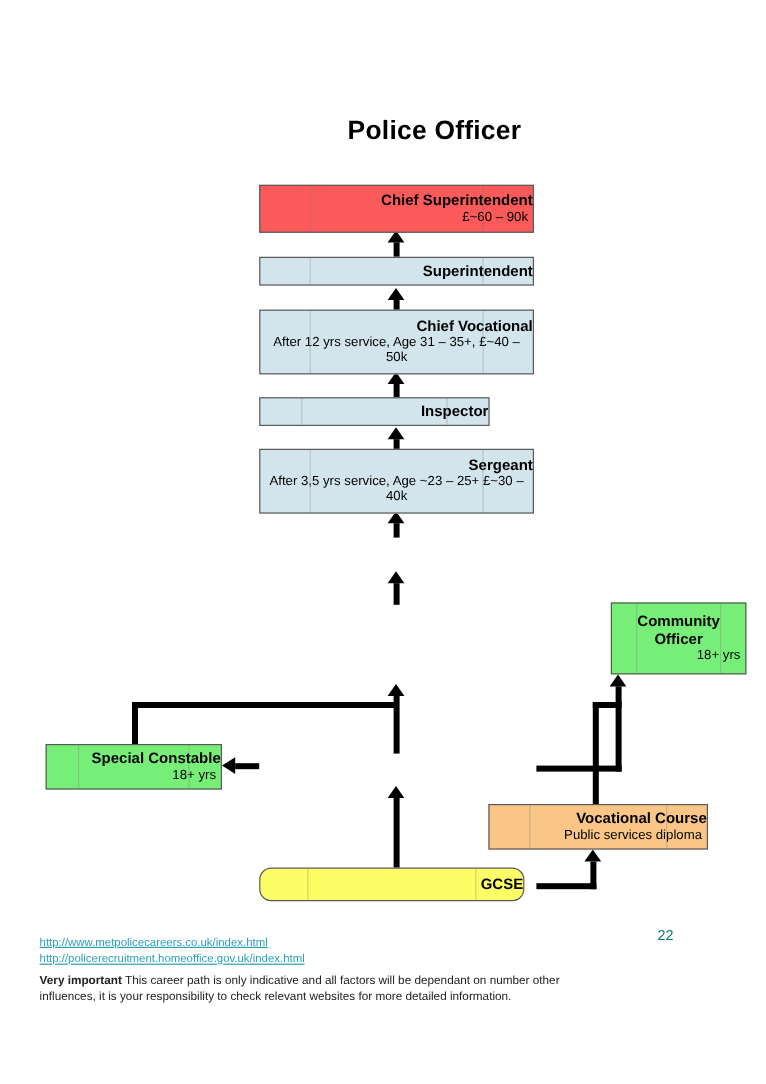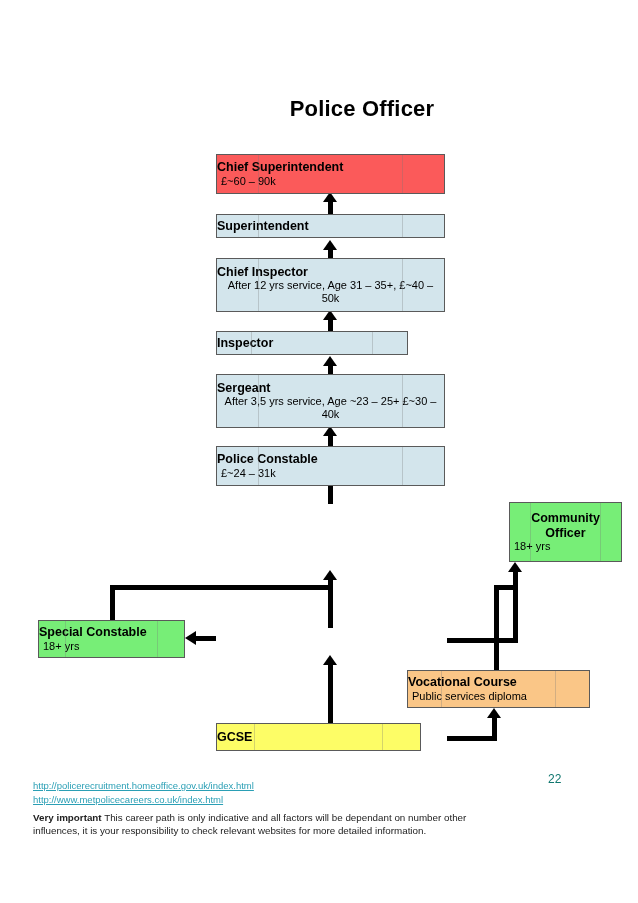--- a/index.html
+++ b/index.html
@@ -31,21 +31,21 @@
     font-weight: bold;
     letter-spacing: 0.2px;
     margin-left: 43px;
   }
   .node {
     position: absolute;
     box-sizing: border-box;
     border: 1px solid #5a5a5a;
     display: flex;
     flex-direction: column;
-    align-items: flex-start;
+    align-items: flex-end;
     justify-content: center;
     text-align: center;
     line-height: 1.18;
     z-index: 4;
   }
   .node .ttl {
     font-size: 12.5px;
     font-weight: bold;
   }
   .node .sub {
@@ -175,60 +175,56 @@
   <div class="node red grid" style="left:216px; top:154px; width:229px; height:40px;">
     <div class="ttl">Chief Superintendent</div>
     <div class="sub">£~60 – 90k</div>
   </div>
 
   <div class="node blue grid" style="left:216px; top:214px; width:229px; height:24px;">
     <div class="ttl">Superintendent</div>
   </div>
 
   <div class="node blue grid" style="left:216px; top:258px; width:229px; height:54px;">
-    <div class="ttl">Chief Inspector</div>
+    <div class="ttl">Chief Vocational</div>
     <div class="sub">After 12 yrs service, Age 31 – 35+, £~40 – 50k</div>
   </div>
 
   <div class="node blue grid" style="left:216px; top:331px; width:192px; height:24px;">
     <div class="ttl">Inspector</div>
   </div>
 
   <div class="node blue grid" style="left:216px; top:374px; width:229px; height:54px;">
     <div class="ttl">Sergeant</div>
     <div class="sub">After 3,5 yrs service, Age ~23 – 25+ £~30 – 40k</div>
   </div>
 
-  <div class="node blue grid" style="left:216px; top:446px; width:229px; height:40px;">
-    <div class="ttl">Police Constable</div>
-    <div class="sub">£~24 – 31k</div>
-  </div>
 
 
   <div class="node green grid" style="left:477px; top:502px; width:113px; height:60px;margin-left:32px;">
     <div class="ttl">Community Officer</div>
     <div class="sub">18+ yrs</div>
   </div>
 
   <div class="node green grid" style="left:38px; top:620px; width:147px; height:38px;">
     <div class="ttl">Special Constable</div>
     <div class="sub">18+ yrs</div>
   </div>
 
 
   <div class="node orange grid" style="left:407px; top:670px; width:183px; height:38px;">
     <div class="ttl">Vocational Course</div>
     <div class="sub">Public services diploma</div>
   </div>
 
-  <div class="node yellow grid" style="left:216px; top:723px; width:205px; height:28px;">
+  <div class="node yellow grid" style="left:216px; top:723px; width:221px; height:28px;border-radius:10px;">
     <div class="ttl">GCSE</div>
   </div>
 
   <div id="pagenum">22</div>
 
   <div id="footer">
+    <a class="link" href="#">http://www.metpolicecareers.co.uk/index.html</a>
     <a class="link" href="#">http://policerecruitment.homeoffice.gov.uk/index.html</a>
-    <a class="link" href="#">http://www.metpolicecareers.co.uk/index.html</a>
     <div id="note"><b>Very important</b><span> This career path is only indicative and all factors will be dependant on number other influences, it is your responsibility to check relevant websites for more detailed information.</span></div>
   </div>
 
 </div>
 
 </body></html>

